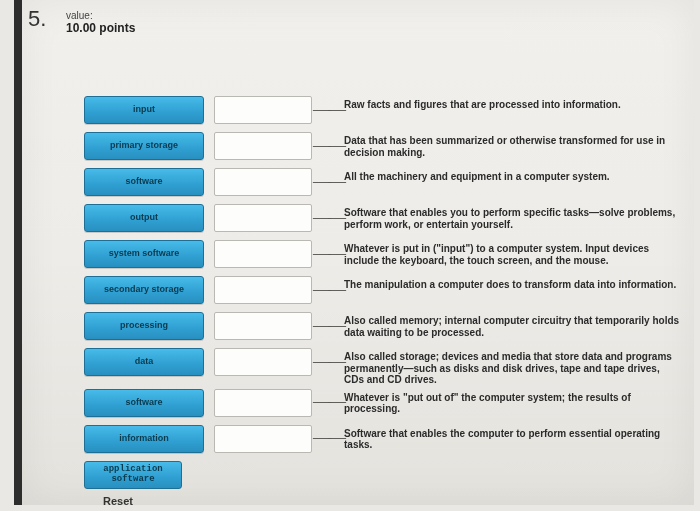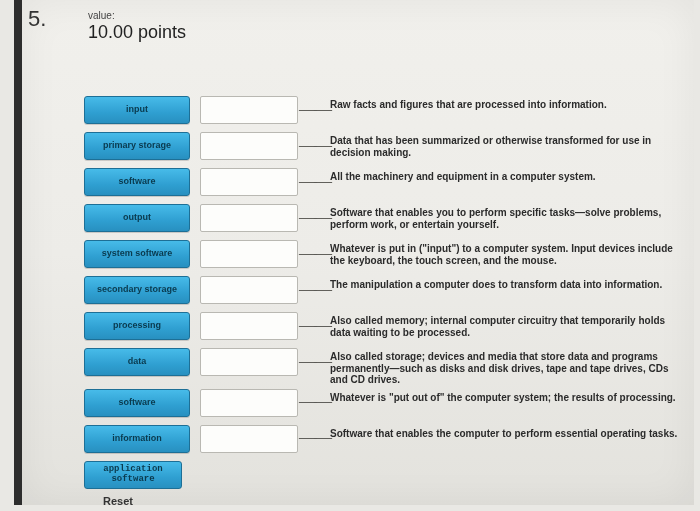--- a/index.html
+++ b/index.html
@@ -25,29 +25,29 @@
     position: absolute;
     left: -2px;
     top: 6px;
     font-size: 22px;
     color: #333;
     background: transparent;
     padding: 0 8px;
   }
   .header {
     position: absolute;
-    left: 66px;
+    left: 44px;
     top: 10px;
     font-size: 10px;
     color: #444;
     line-height: 1.15;
   }
   .header .points {
-    font-size: 18px;
-    font-weight: normal;
+    font-size: 12px;
+    font-weight: bold;
     color: #222;
   }
   .instructions {
     position: absolute;
     left: 32px;
     top: 70px;
     font-size: 11px;
     color: #333;
   }
   .arena {
@@ -70,21 +70,21 @@
     background: linear-gradient(180deg,#47bbe9 0%, #2f9fd1 60%, #2890c0 100%);
     border: 1px solid #1d6f96;
     color: #0a3a4e;
     font-size: 9px;
     font-weight: bold;
     display: flex;
     align-items: center;
     justify-content: center;
     text-align: center;
     line-height: 1.05;
-    padding: 0 4px;
+    padding: 0 11px;
     box-shadow: 0 1px 0 rgba(0,0,0,0.15);
     cursor: grab;
     flex-shrink: 0;
   }
   .slot {
     width: 96px;
     height: 26px;
     margin-left: 10px;
     border: 1px solid #b9b8b2;
     border-radius: 2px;

